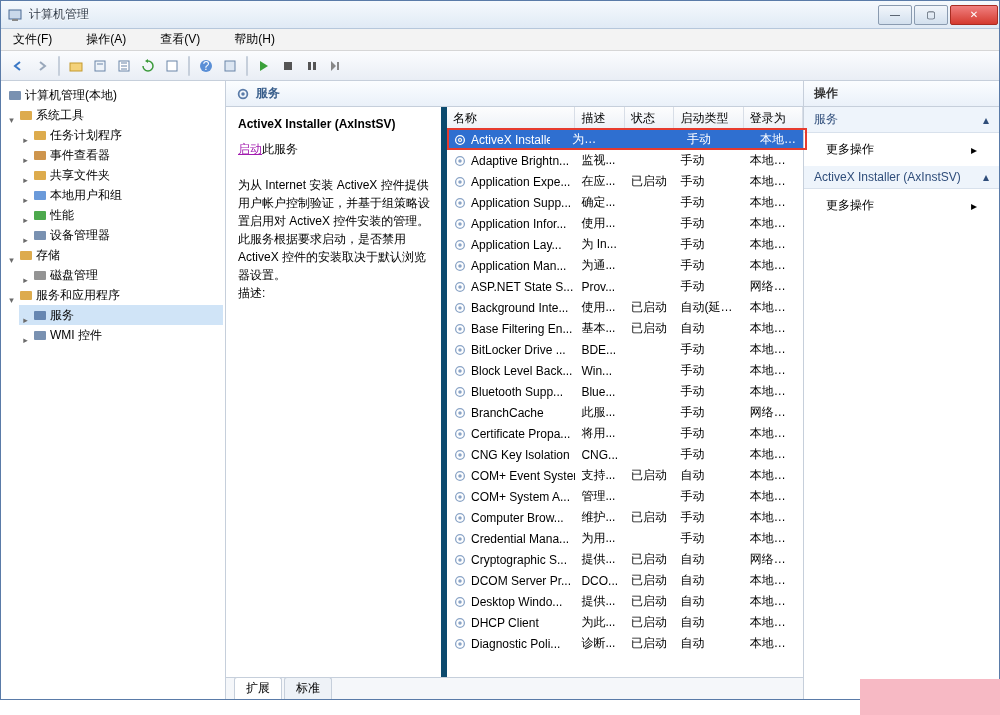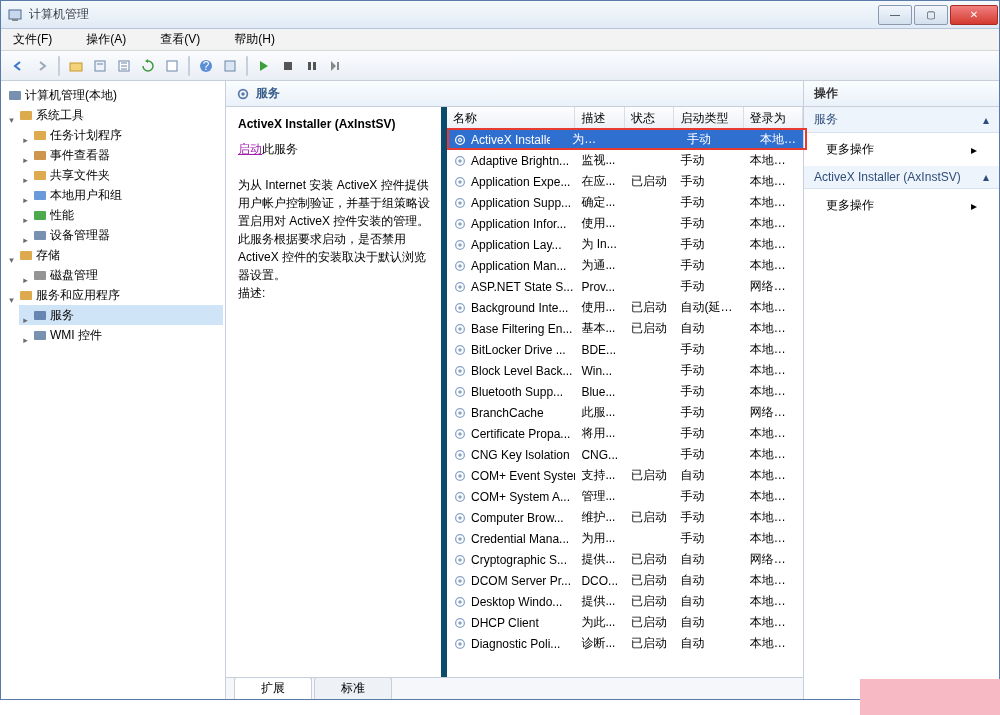--- a/index.html
+++ b/index.html
@@ -41,21 +41,21 @@
 .row.sel .gearicon circle{ stroke:#fff; }
 .row .cell { padding:0 6px; overflow:hidden; white-space:nowrap; text-overflow:ellipsis; }
 .row .c0 { width:130px; display:flex; align-items:center; gap:4px;}
 .row .c1 { width:50px; }
 .row .c2 { width:50px; }
 .row .c3 { width:70px; }
 .row .c4 { width:60px; }
 .colheaders .c0{width:130px}.colheaders .c1{width:50px}.colheaders .c2{width:50px}.colheaders .c3{width:70px}.colheaders .c4{width:60px}
 .highlight { border:2px solid #e63b2e; position:absolute; pointer-events:none; }
 .tabs { height:22px; border-top:1px solid #c6cfdb; display:flex; align-items:flex-end; background:#f5f7fa; padding-left:8px; gap:0; }
-.tab { border:1px solid #c6cfdb; border-bottom:none; padding:2px 26px; background:#eef2f7; border-radius:3px 3px 0 0; margin-right:2px; }
+.tab { border:1px solid #c6cfdb; border-bottom:none; padding:2px 11px; background:#eef2f7; border-radius:3px 3px 0 0; margin-right:2px; }
 .tab.active { background:#fff; }
 .actions { width:195px; display:flex; flex-direction:column; }
 .actions .ahdr { height:26px; background:linear-gradient(#fbfdff,#eaf1f9); border-bottom:1px solid #c6cfdb; display:flex; align-items:center; padding-left:10px; font-weight:bold; color:#333; }
 .actionsec { background:#eef4fb; border-bottom:1px solid #d8e1ec; padding:4px 10px; display:flex; justify-content:space-between; align-items:center; color:#2f4d7a; }
 .actionlink { padding:8px 22px; display:flex; justify-content:space-between; align-items:center; cursor:pointer; }
 .gearicon{width:14px;height:14px;flex-shrink:0;}
 .pink { position:absolute; right:0; bottom:0; width:140px; height:36px; background:#f7b9c4; }
 svg{display:block}
 </style>
 </head>

